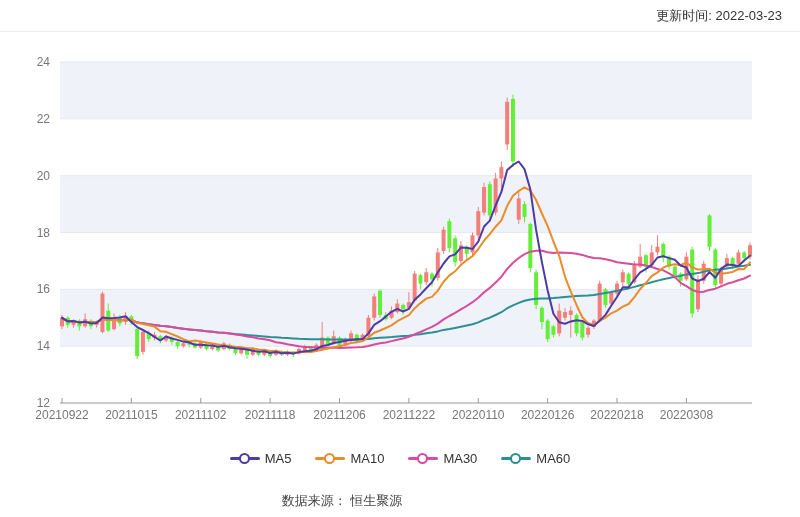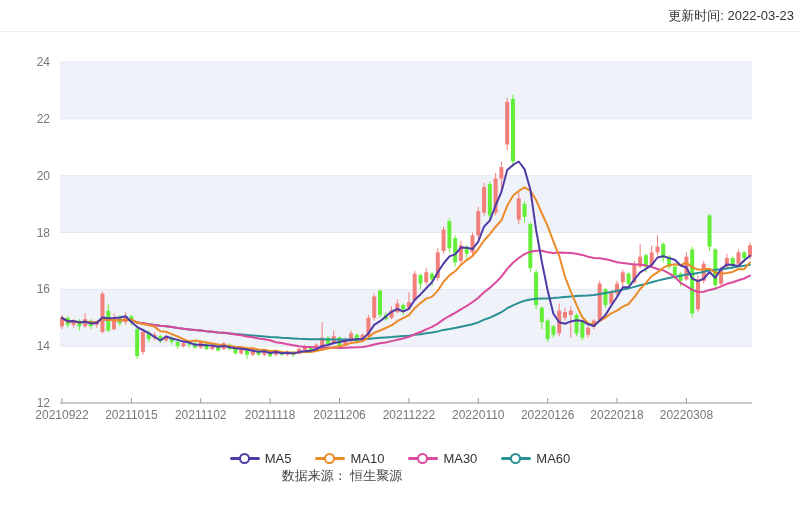--- a/index.html
+++ b/index.html
@@ -2,31 +2,31 @@
 <html><head>
 <meta charset="utf-8">
 <style>
   html,body{margin:0;padding:0;background:#fff;}
   .page{position:relative;width:800px;height:517px;background:#fff;overflow:hidden;
         font-family:"Liberation Sans","DejaVu Sans",sans-serif;}
   header{position:absolute;top:0;left:0;right:0;height:31px;line-height:31px;
          border-bottom:1px solid #ededed;font-size:13px;color:#333;}
   .h-left{position:absolute;left:4px;top:0;}
   .h-left .sep{color:#ccc;margin:0 16px;font-size:12px;}
-  .h-right{position:absolute;right:6px;top:0;color:#333;}
+  .h-right{position:absolute;right:18px;top:0;color:#333;}
   #chart{position:absolute;top:0;left:0;width:800px;height:440px;}
   #chart svg{display:block;}
   .legend{position:absolute;top:451px;left:0;width:800px;display:flex;
           justify-content:center;align-items:center;gap:24px;font-size:13px;color:#333;}
   .legend-item{display:flex;align-items:center;gap:5px;cursor:pointer;}
   .lm{position:relative;width:30px;height:14px;display:inline-block;}
   .lm-line{position:absolute;left:0;right:0;top:5.5px;height:2.5px;border-radius:2px;}
   .lm-ring{position:absolute;left:50%;top:50%;width:7px;height:7px;margin:-6px 0 0 -6px;
            border:2.6px solid;border-radius:50%;background:#fff;}
-  .source{position:absolute;top:467px;left:0;width:684px;text-align:center;
+  .source{position:absolute;top:492px;left:0;width:684px;text-align:center;
           font-size:13px;color:#444;}
 </style>
 </head>
 <body>
 
 <div class="page">
 
   <header>
     <div class="h-right">更新时间: 2022-03-23</div>
   </header>

